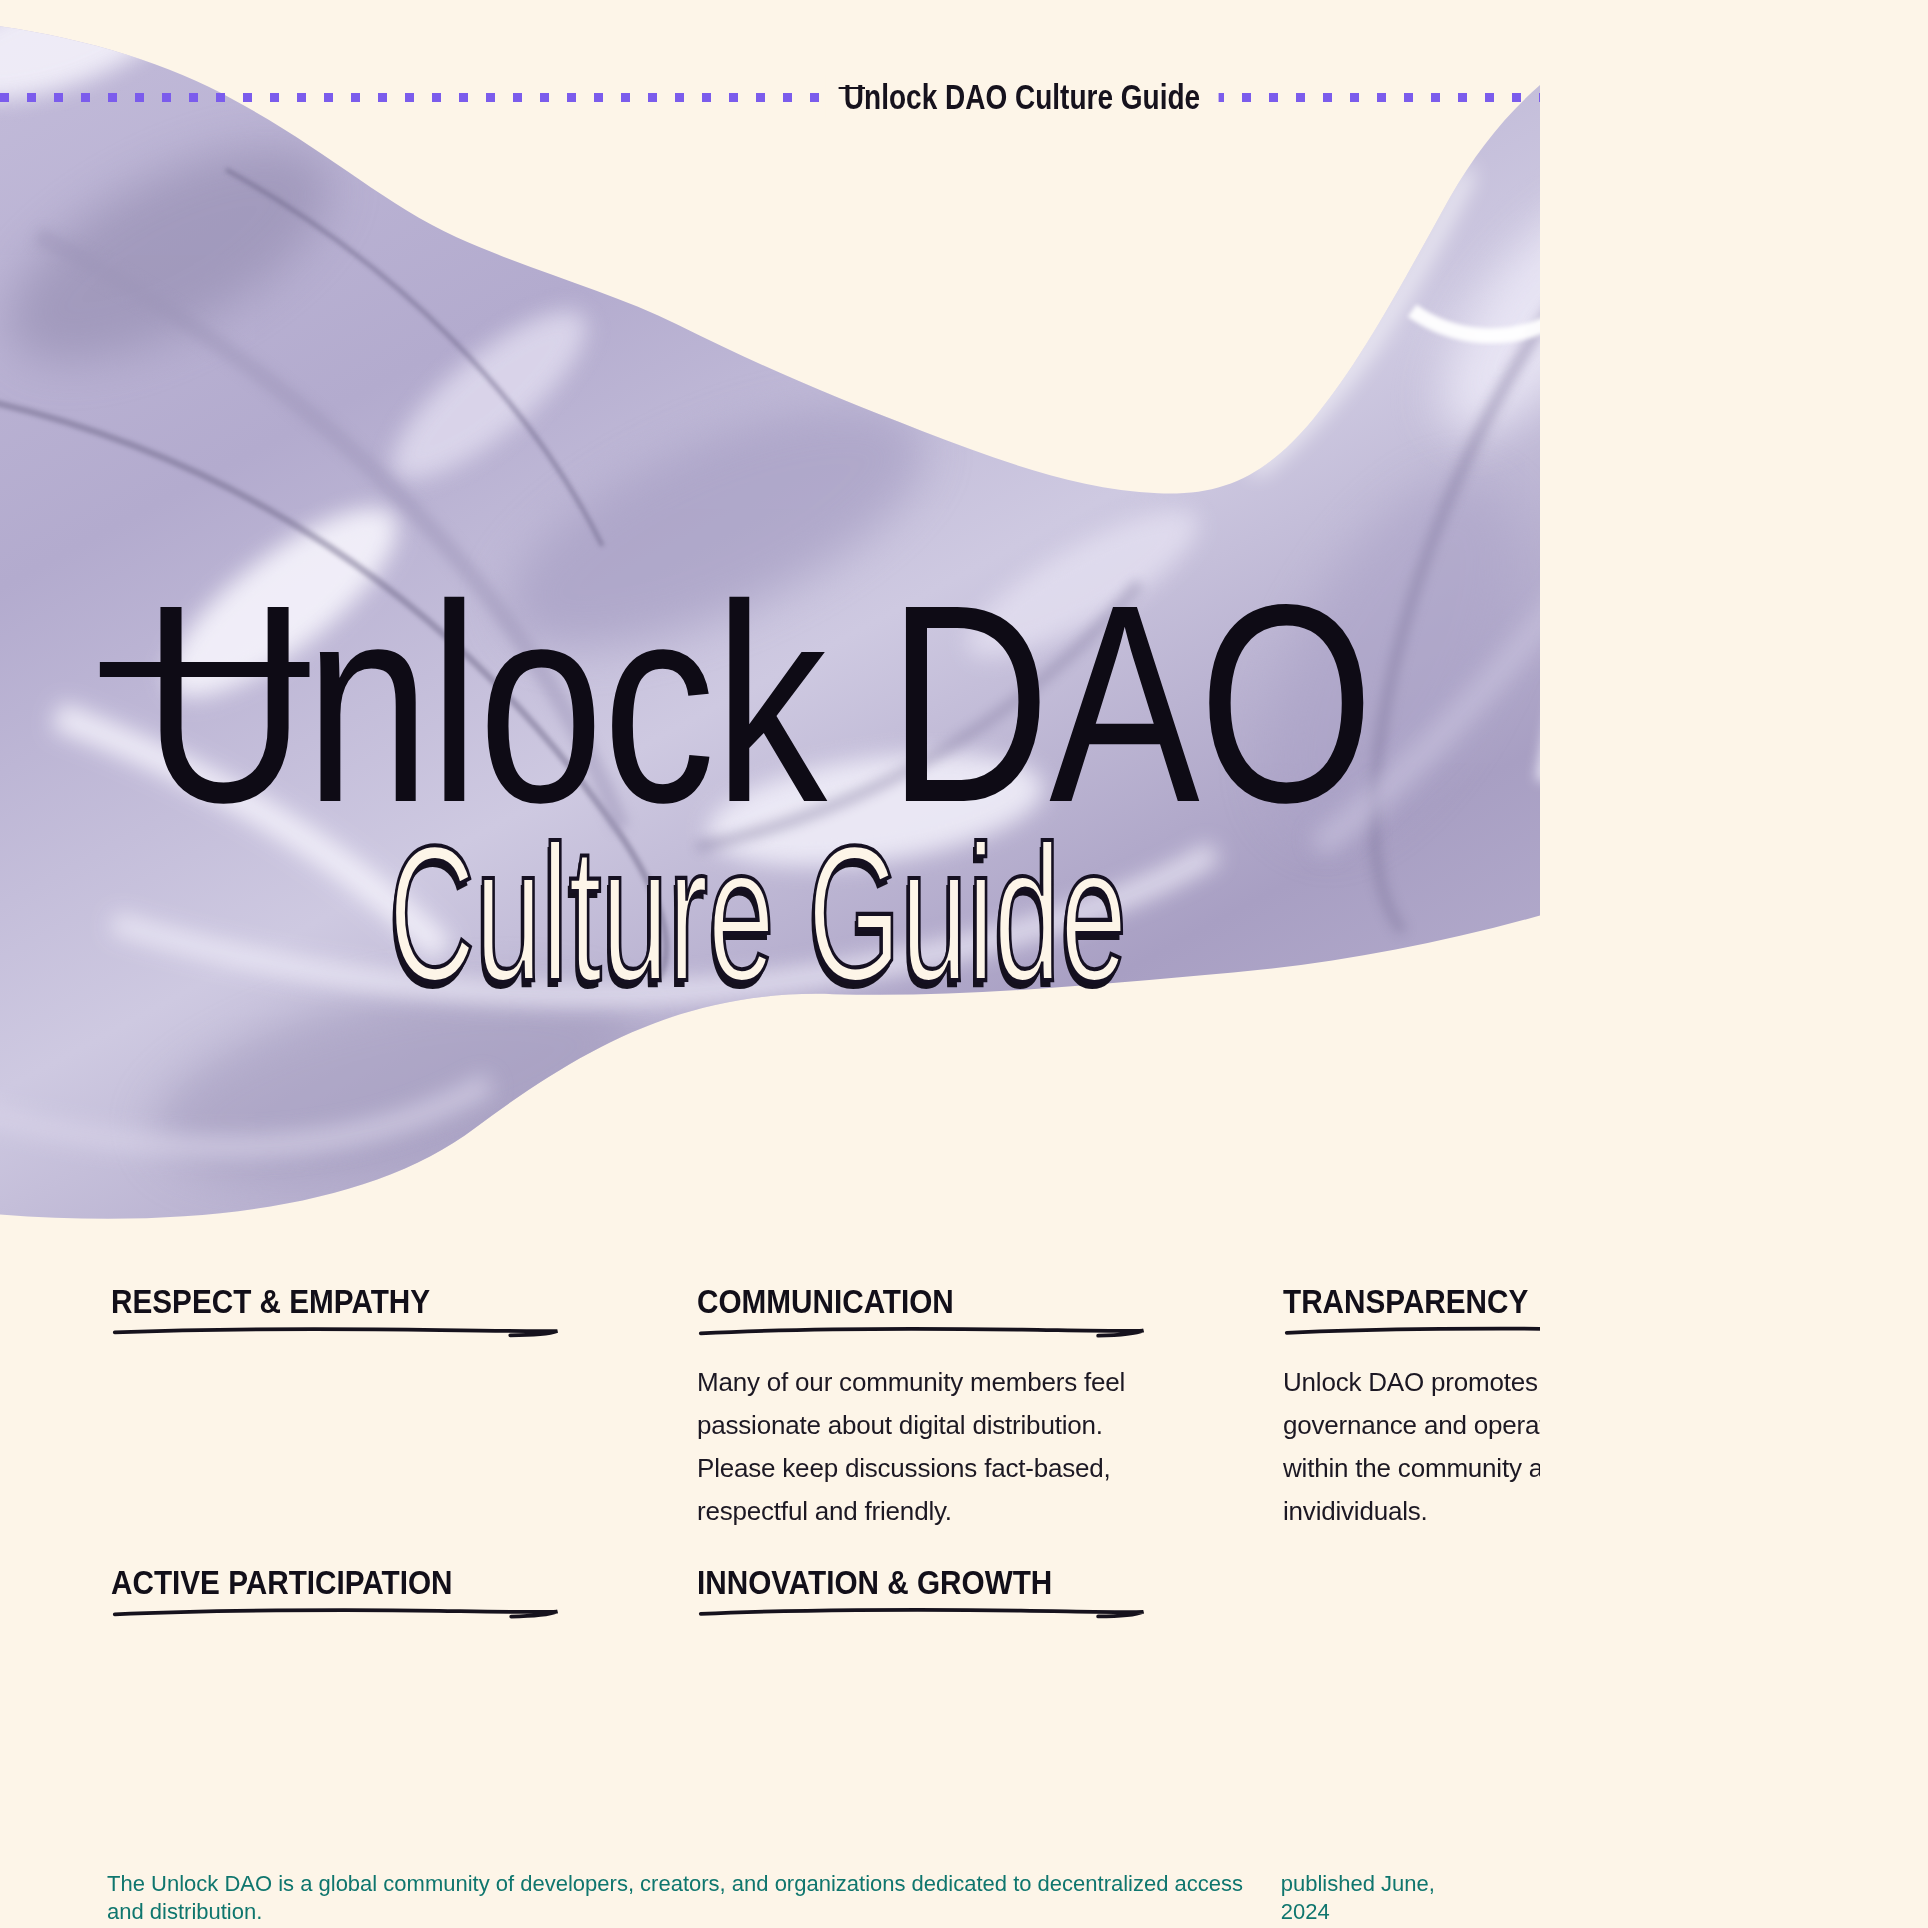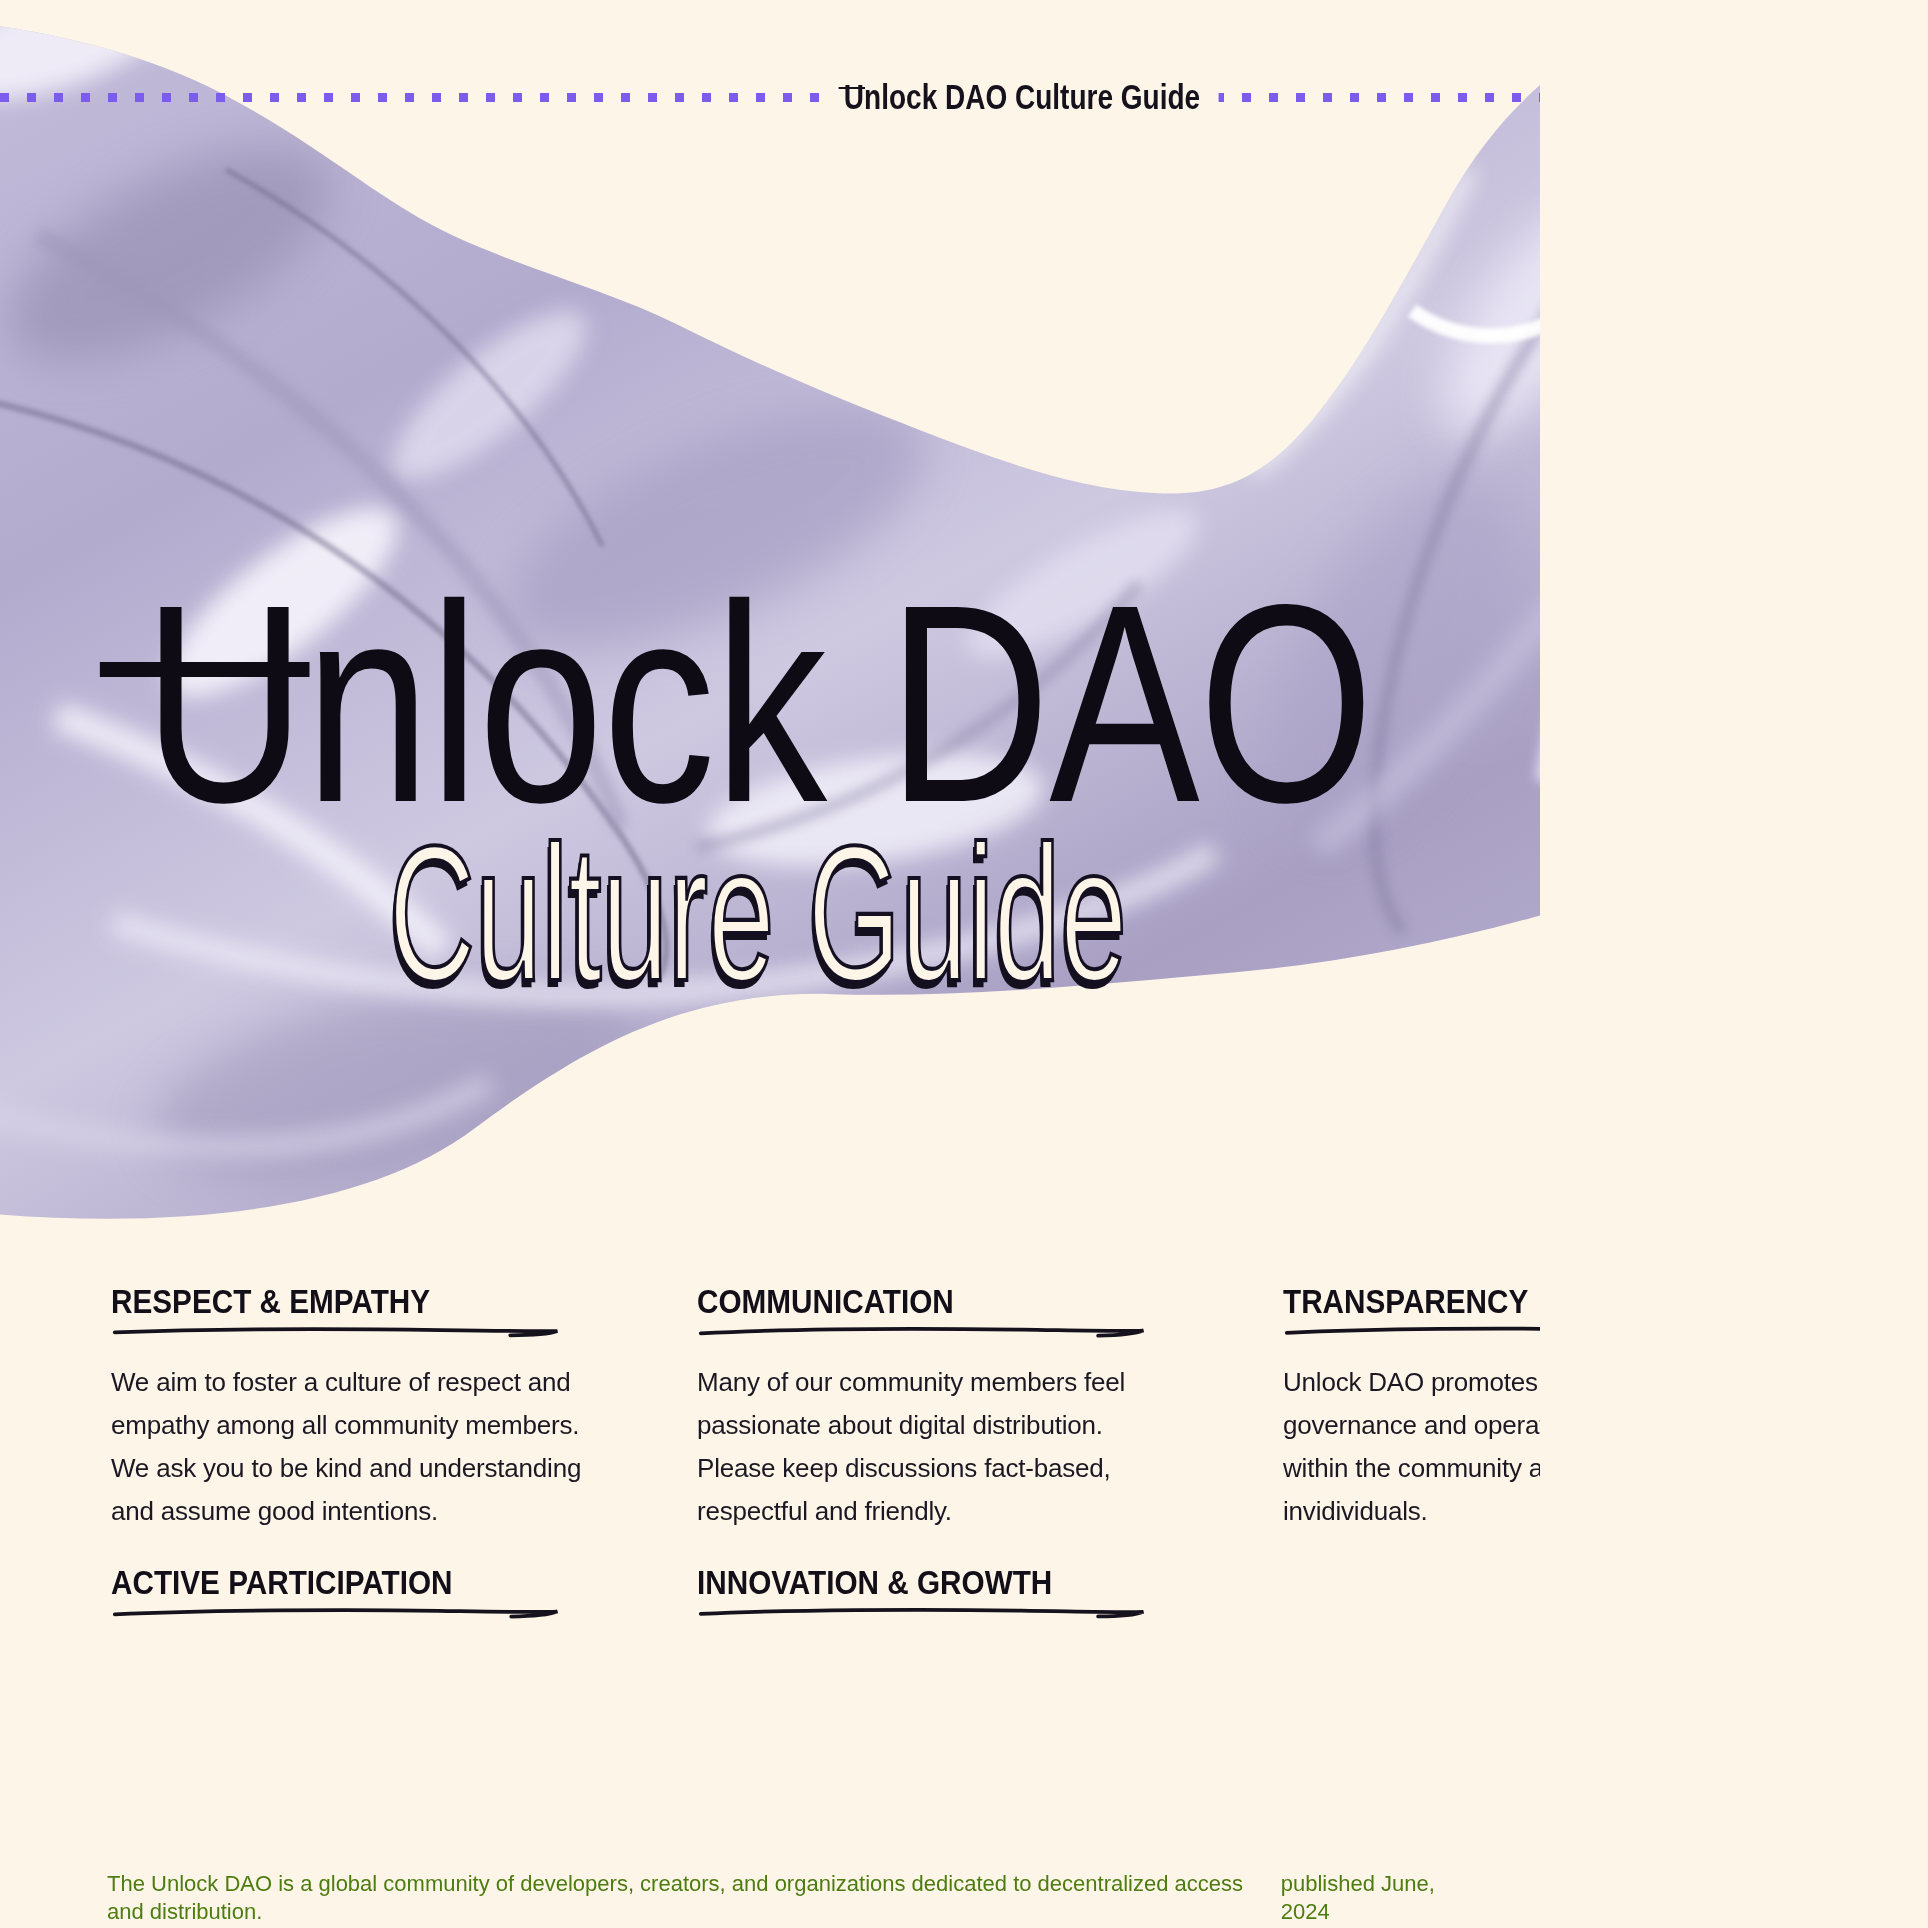--- a/index.html
+++ b/index.html
@@ -65,21 +65,21 @@
   }
   .section .underline{display:block;margin-top:1.9px;}
   .section p{
     margin:22.6px 0 0 0;font-size:26px;line-height:43px;
     white-space:pre;color:#1C1823;letter-spacing:-0.2px;
   }
   
   .footer{
     position:absolute;z-index:3;left:107px;right:70px;top:1870px;
     display:flex;justify-content:space-between;align-items:baseline;
-    font-size:22px;line-height:28px;color:#4d7c0f;
+    font-size:22px;line-height:28px;color:#0f766e;
   }
 </style>
 </head>
 <body>
 
 <div class="stage">
 
   <svg class="wave-svg" width="1928" height="1928" viewBox="0 0 2048 2048" aria-hidden="true">
     <defs>
       <linearGradient id="gBase" x1="0" y1="0" x2="0.85" y2="1">
@@ -159,24 +159,20 @@
   <h2 class="hero-subtitle">Culture Guide</h2>
 
   <div class="sections">
 
 
     <div class="section">
       <h3>RESPECT &amp; EMPATHY</h3>
       <svg class="underline" width="452" height="15" viewBox="0 0 480 16" preserveAspectRatio="none" aria-hidden="true">
         <path d="M4 9 C 110 5, 250 5, 350 6.5 C 415 7.5, 455 8, 474 7.5 C 466 10.5, 446 12, 424 12" stroke="#16121D" stroke-width="4" fill="none" stroke-linecap="round"></path>
       </svg>
-      <p>We aim to foster a culture of respect and
-empathy among all community members.
-We ask you to be kind and understanding
-and assume good intentions.</p>
     </div>
 
     <div class="section">
       <h3>COMMUNICATION</h3>
       <svg class="underline" width="452" height="15" viewBox="0 0 480 16" preserveAspectRatio="none" aria-hidden="true">
         <path d="M4 10 C 100 5, 240 4.5, 345 6 C 412 7, 452 8, 474 7 C 467 10, 448 12, 426 12.5" stroke="#16121D" stroke-width="4" fill="none" stroke-linecap="round"></path>
       </svg>
       <p>Many of our community members feel
 passionate about digital distribution.
 Please keep discussions fact-based,

